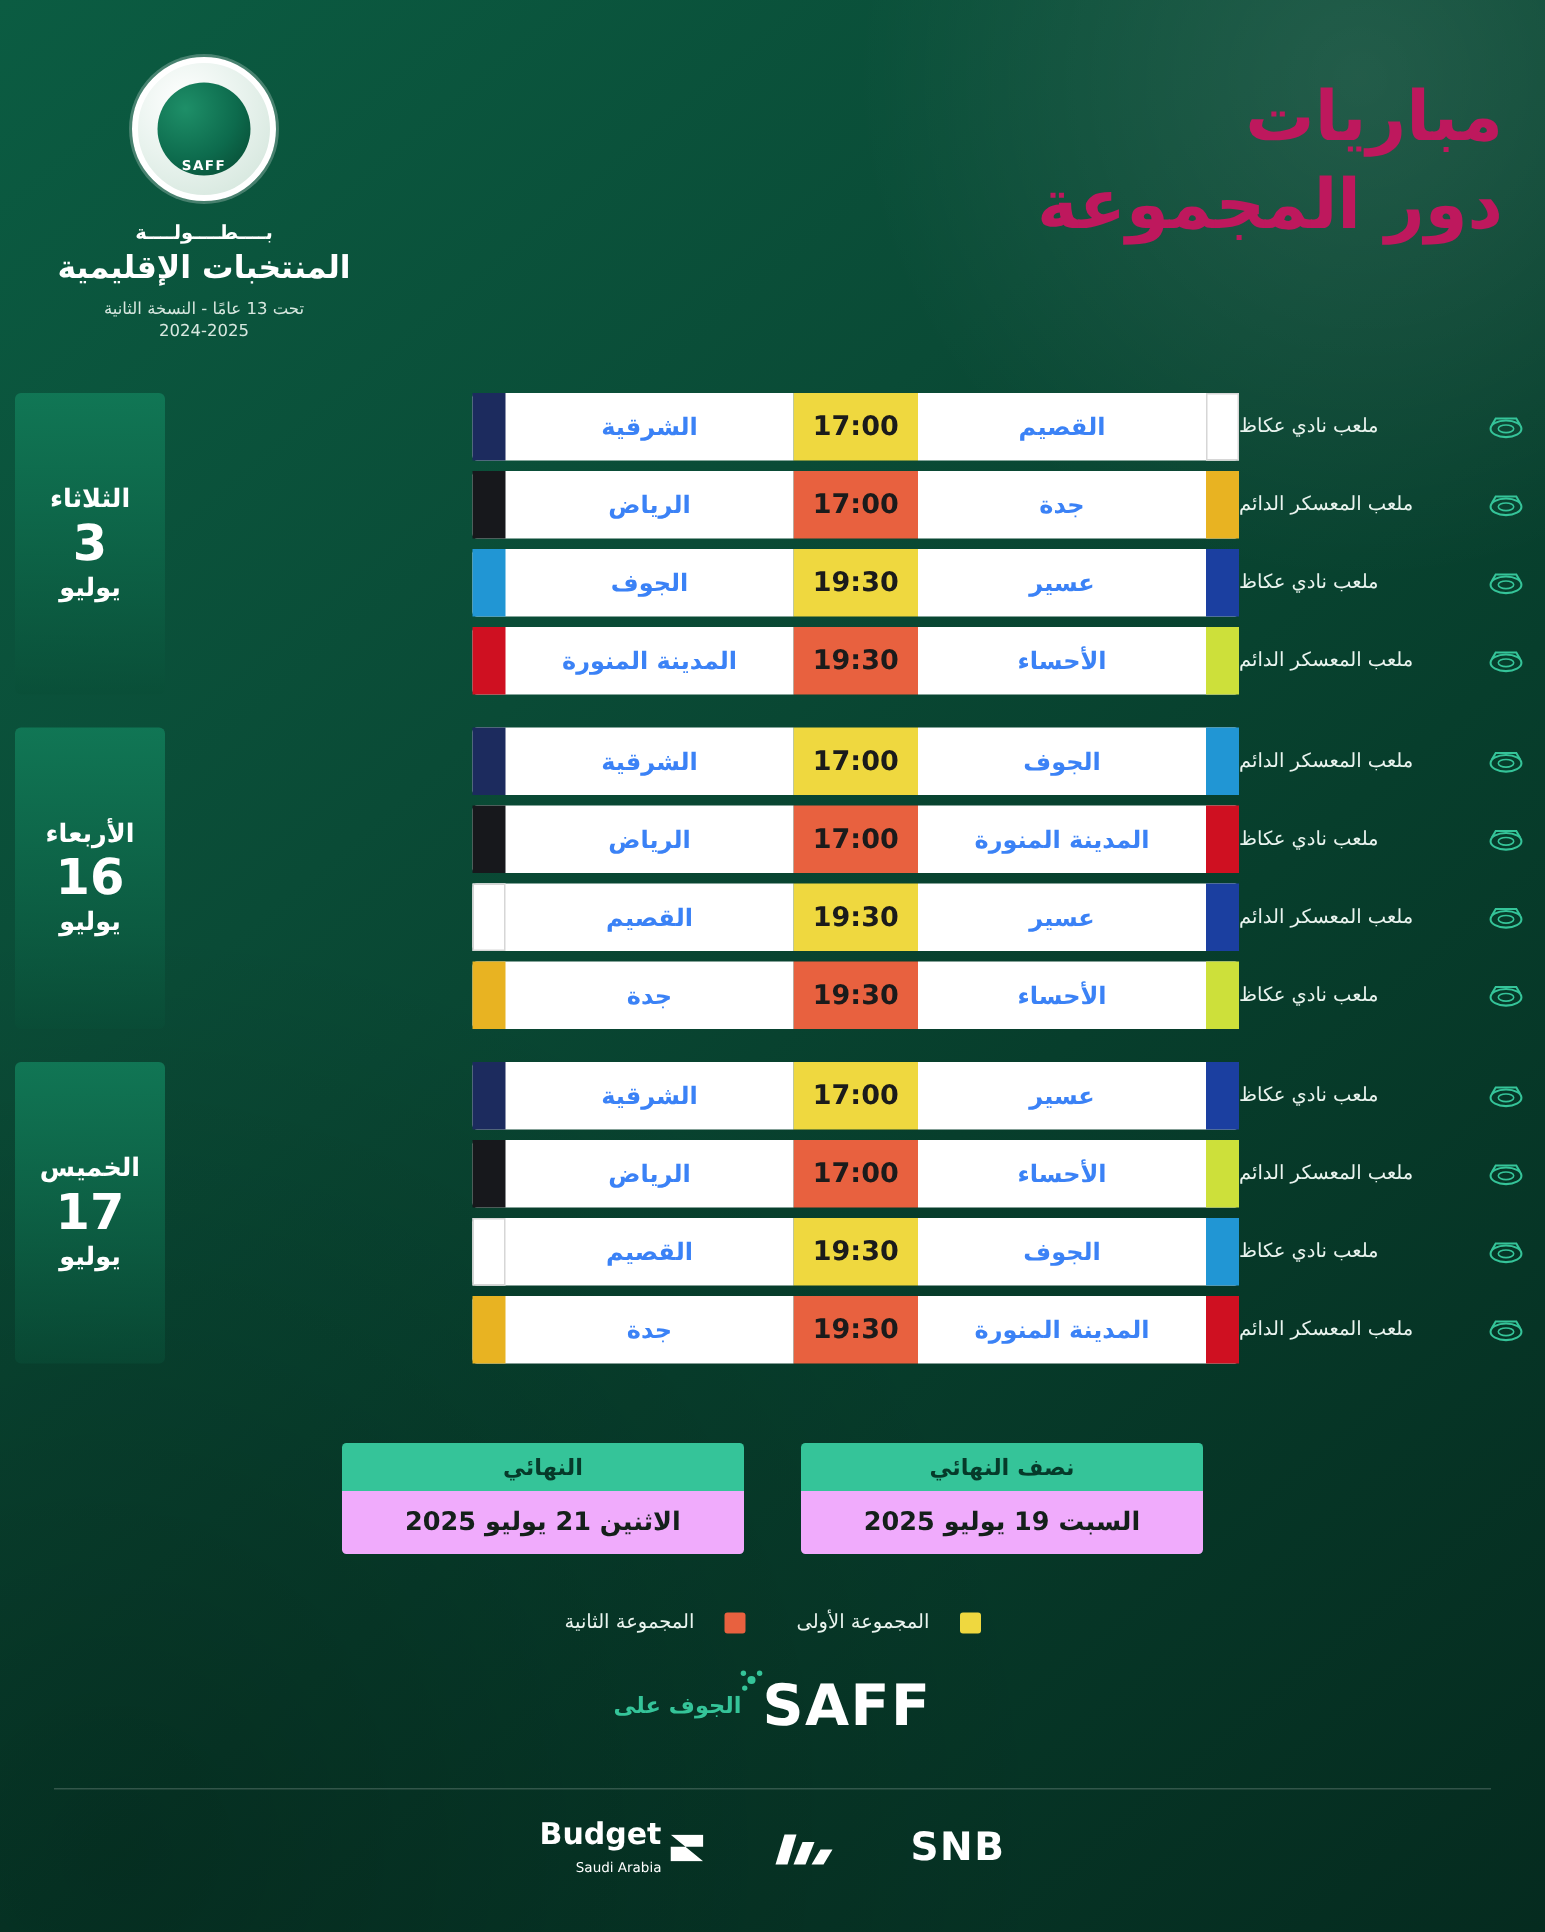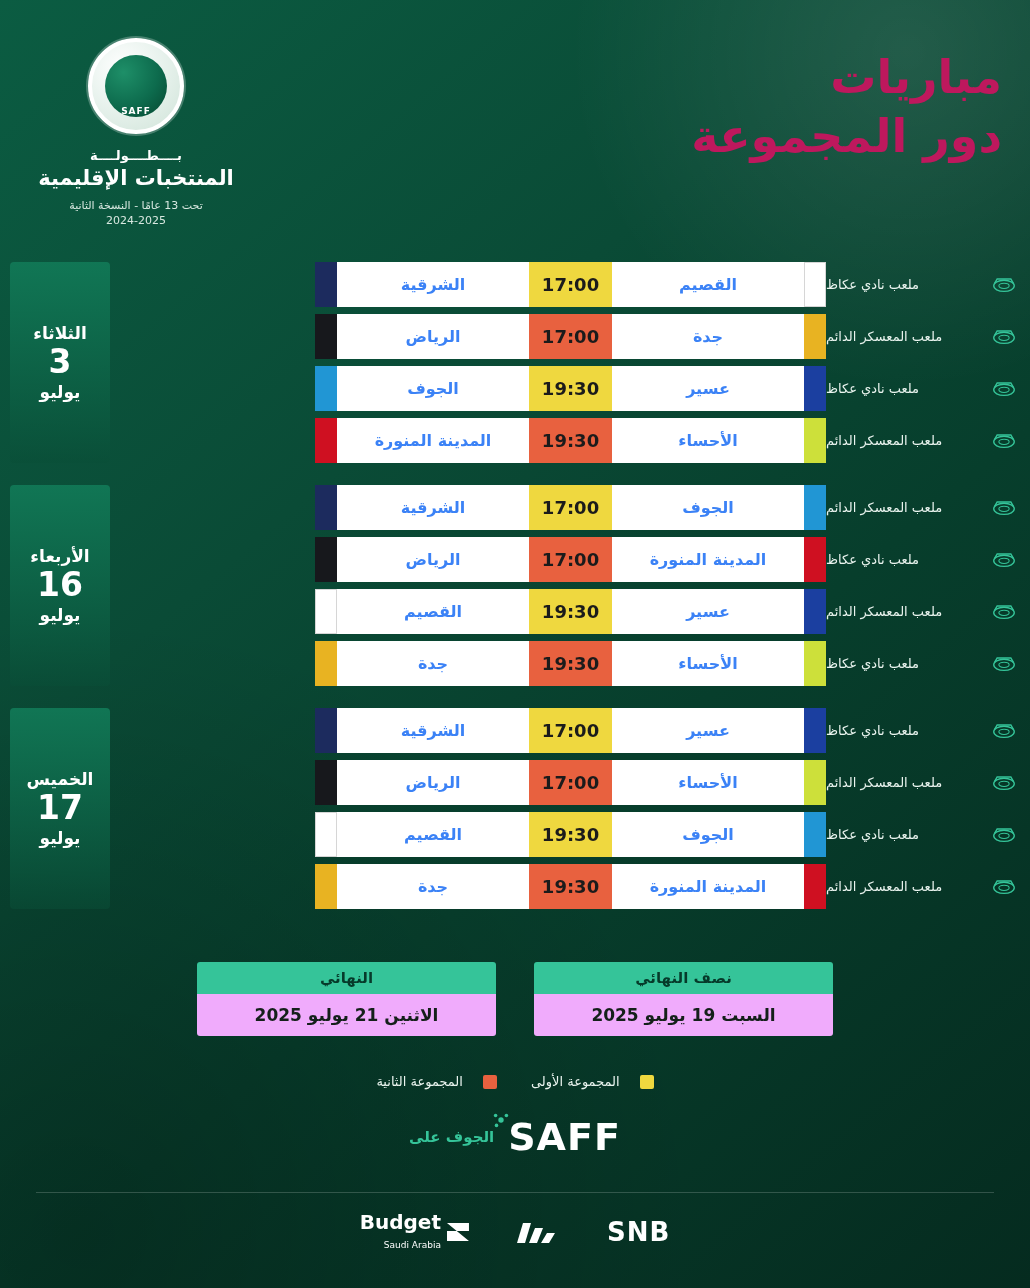--- a/index.html
+++ b/index.html
@@ -76,21 +76,21 @@
   }
   .venue{
     width:190px;display:flex;align-items:center;justify-content:flex-start;
     gap:10px;padding-right:14px;color:#eaf4ef;font-size:13px;
   }
   .venue .txt{flex:1;text-align:left;}
   .stadium-icon{width:24px;height:18px;flex:0 0 24px;}
 
   
   .knockout{position:absolute;top:962px;left:0;width:1030px;display:flex;justify-content:center;gap:38px;}
-  .ko-card{width:299px;}
+  .ko-card{width:268px;}
   .ko-head{
     background:#35c499;color:#063a2a;font-size:15px;font-weight:bold;
     text-align:center;padding:7px 0;border-radius:3px 3px 0 0;
   }
   .ko-body{
     background:#f0abfc;color:#14201a;font-size:17px;font-weight:bold;
     text-align:center;padding:11px 0;border-radius:0 0 3px 3px;
   }
 
   

